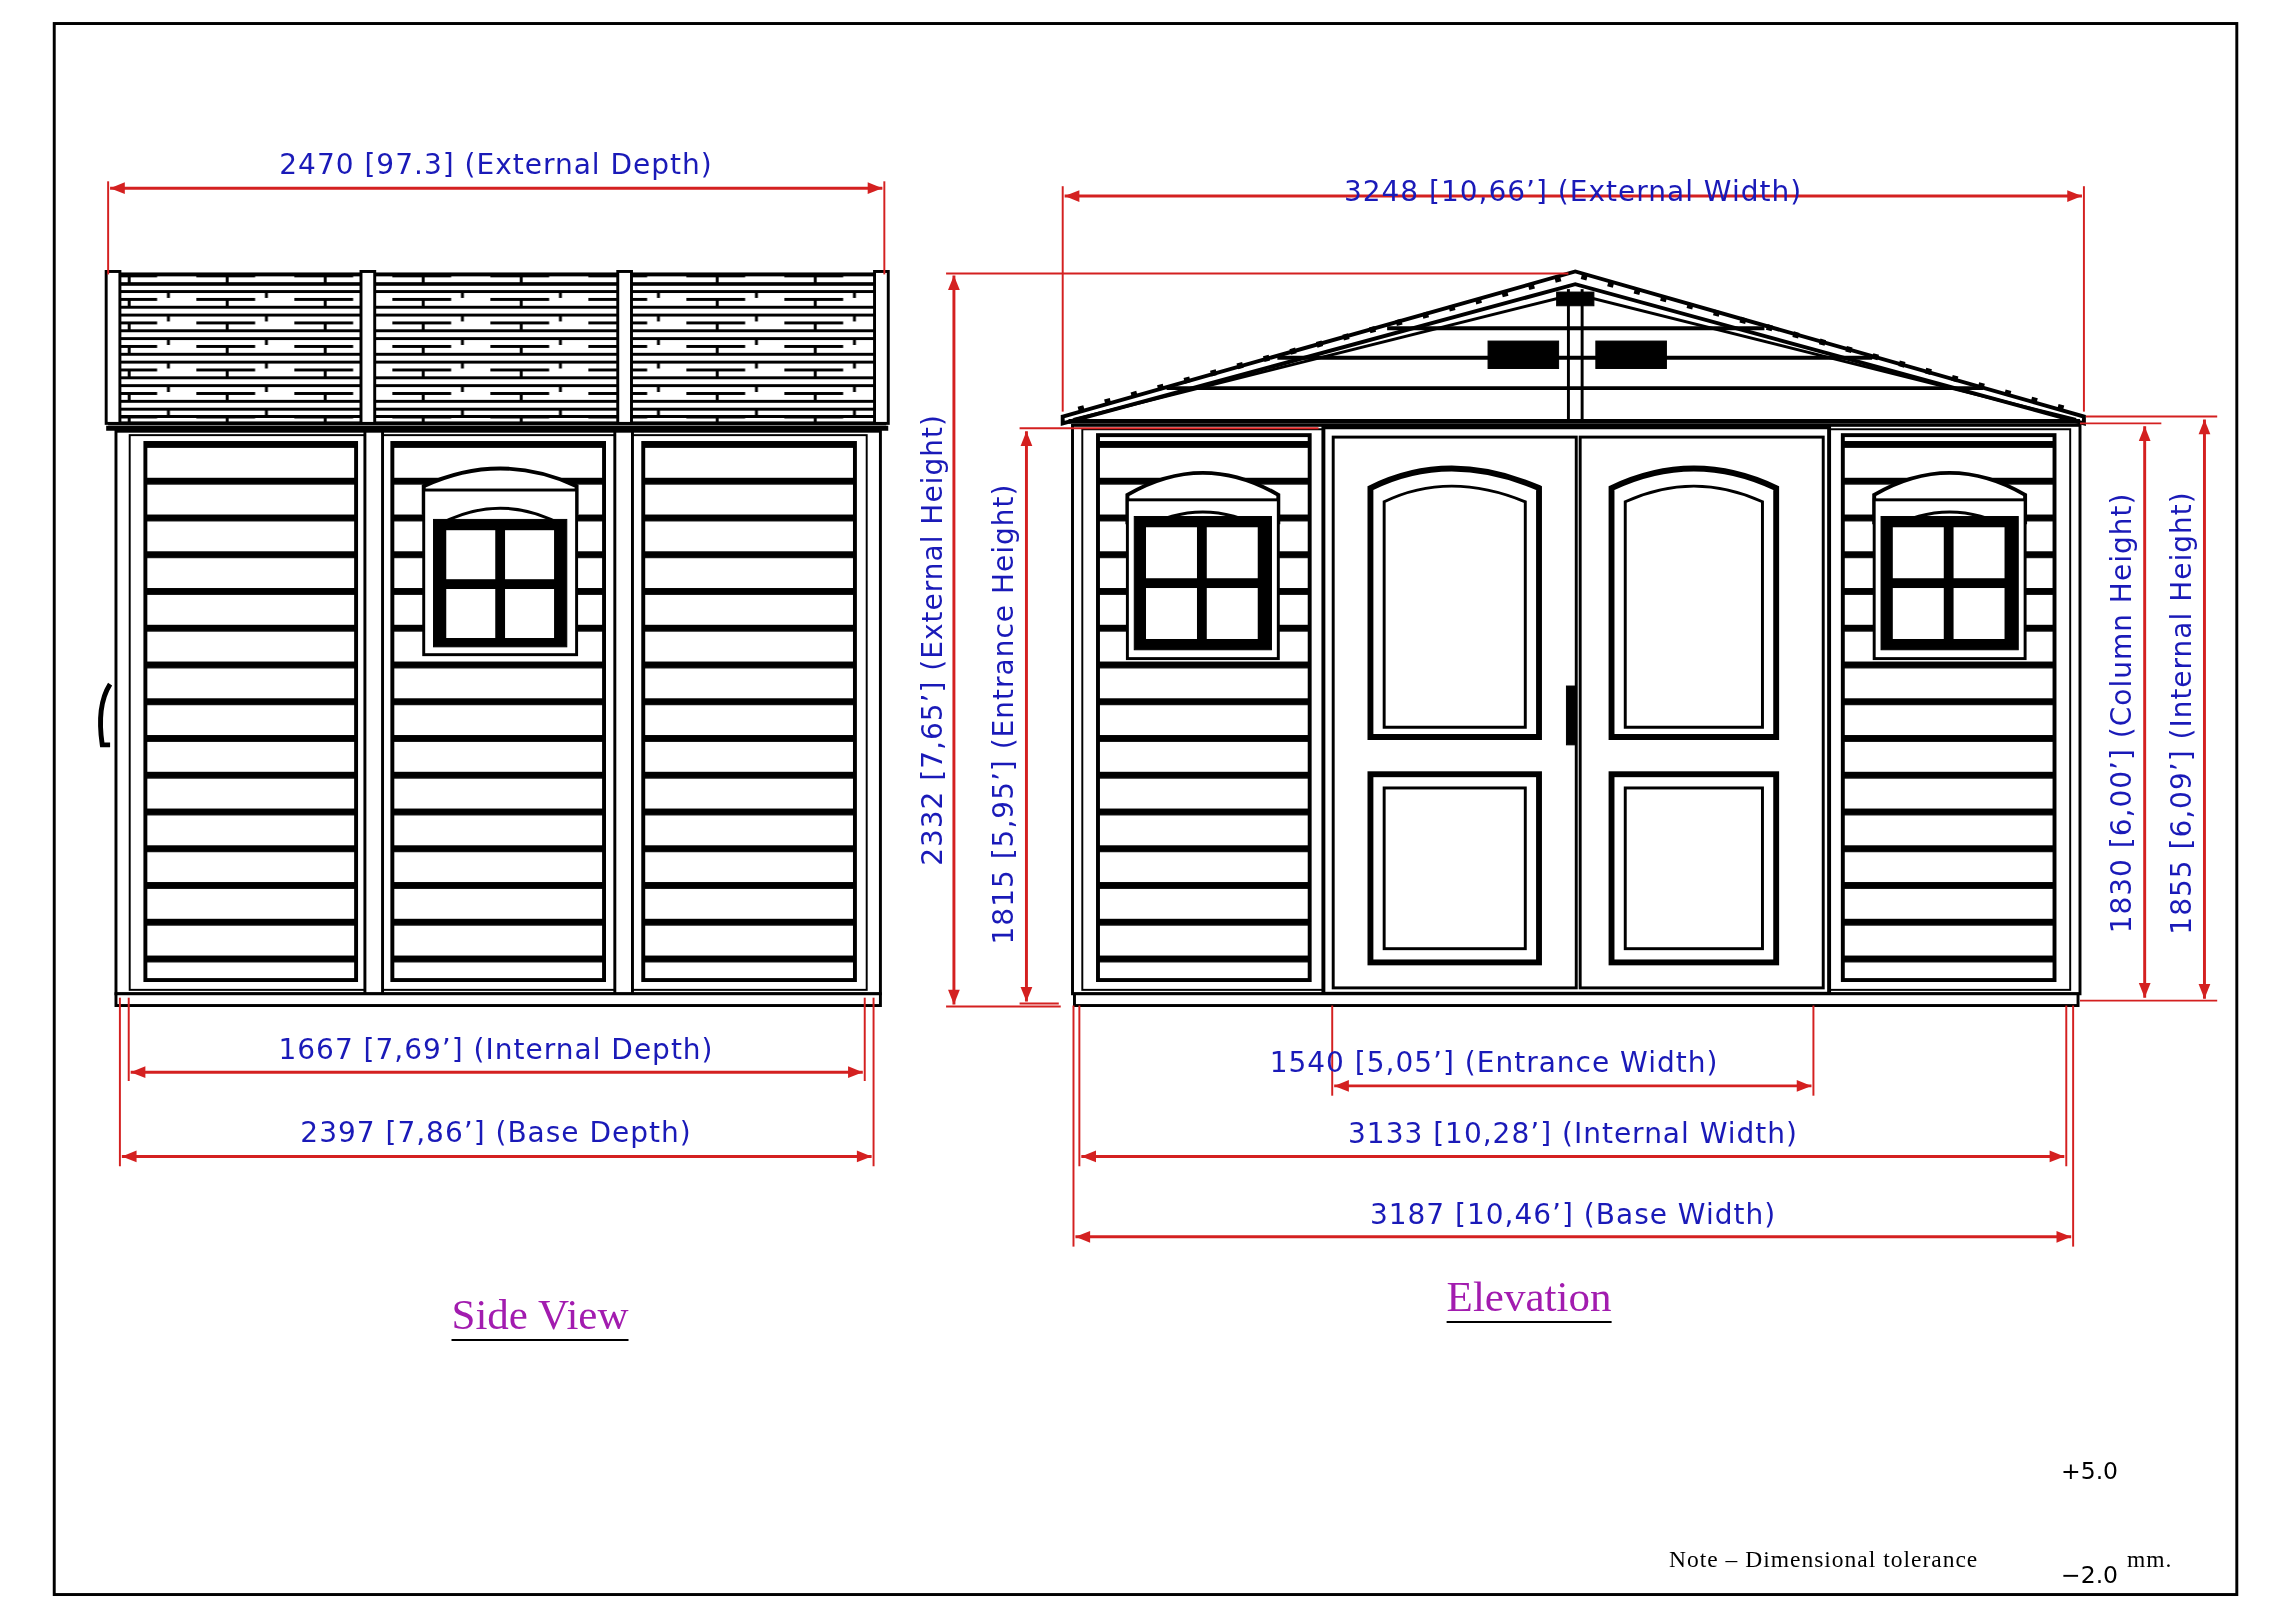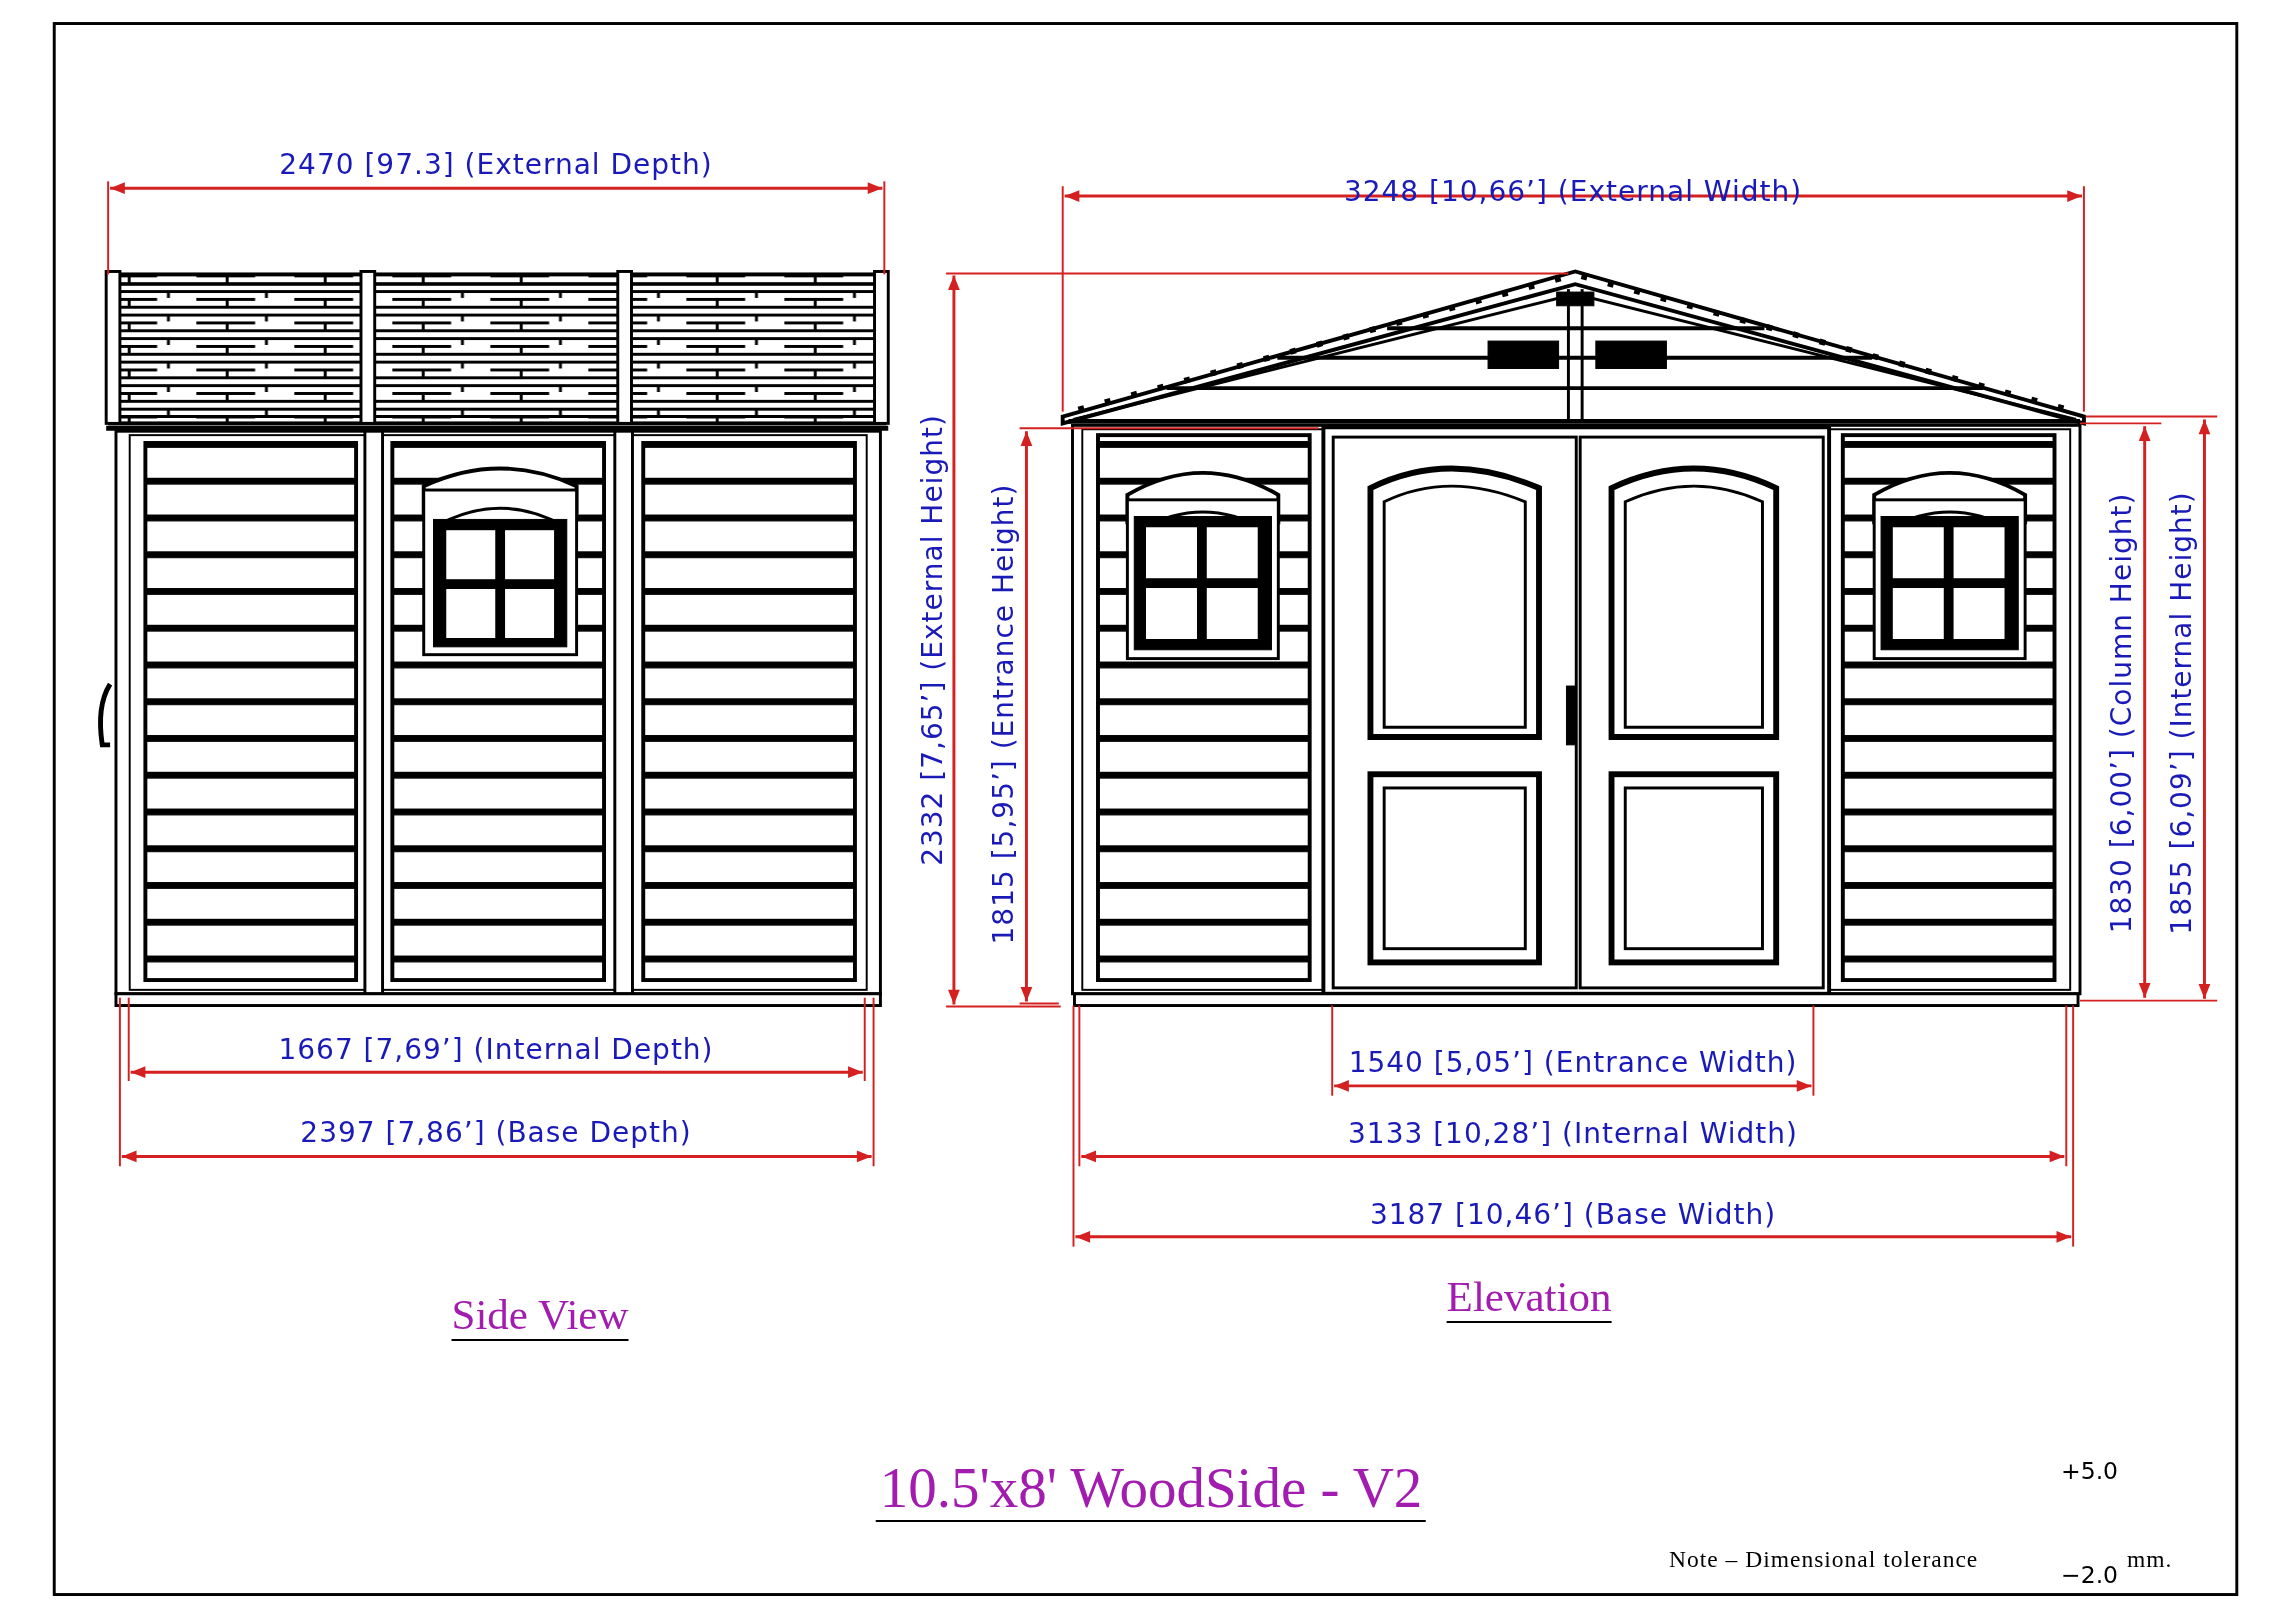--- a/index.html
+++ b/index.html
@@ -196,33 +196,32 @@
     <line x1="2115" y1="1026" x2="2115" y2="1272" stroke-width="2"></line>
     <line x1="1097" y1="1262" x2="2113" y2="1262" marker-start="url(#arr)" marker-end="url(#arr)"></line>
   </g>
 </svg>
 
 <div class="lbl c" style="left:496px;top:151px;">2470  [97.3]  (External  Depth)</div>
 <div class="lbl c" style="left:496px;top:1036px;">1667  [7,69’]  (Internal  Depth)</div>
 <div class="lbl c" style="left:496px;top:1119px;">2397  [7,86’]  (Base  Depth)</div>
 
 <div class="lbl c" style="left:1573px;top:158px;margin-top:20px;">3248  [10,66’]  (External  Width)</div>
-<div class="lbl c" style="left:1573px;top:1049px;">1540  [5,05’]  (Entrance  Width)</div>
+<div class="lbl c" style="left:1494px;top:1049px;">1540  [5,05’]  (Entrance  Width)</div>
 <div class="lbl c" style="left:1573px;top:1120px;">3133  [10,28’]  (Internal  Width)</div>
 <div class="lbl c" style="left:1573px;top:1201px;">3187  [10,46’]  (Base  Width)</div>
 
 <div class="vlbl" style="left:933px;top:640px;">2332  [7,65’]  (External  Height)</div>
 <div class="vlbl" style="left:1004px;top:714px;">1815  [5,95’]  (Entrance  Height)</div>
 <div class="vlbl" style="left:2122px;top:713px;">1830  [6,00’]  (Column  Height)</div>
 <div class="vlbl" style="left:2182px;top:713px;">1855  [6,09’]  (Internal  Height)</div>
 
 <div class="caption cap-view" style="left:540px;top:1292px;">Side View</div>
 <div class="caption cap-view" style="left:1529px;top:1274px;">Elevation</div>
 
-<div class="caption cap-title" style="left:1151px;top:1458px;">10.5'x8' WoodSide - V2</div>
 
 <div class="note" style="left:1669px;top:1546px;">Note  –  Dimensional  tolerance</div>
 <div class="tol" style="left:2061px;top:1461px;">+5.0</div>
 <div class="tol" style="left:2061px;top:1565px;">−2.0</div>
 <div class="note" style="left:2127px;top:1546px;">mm.</div>
 
 </div>
 
 
 </body></html>

